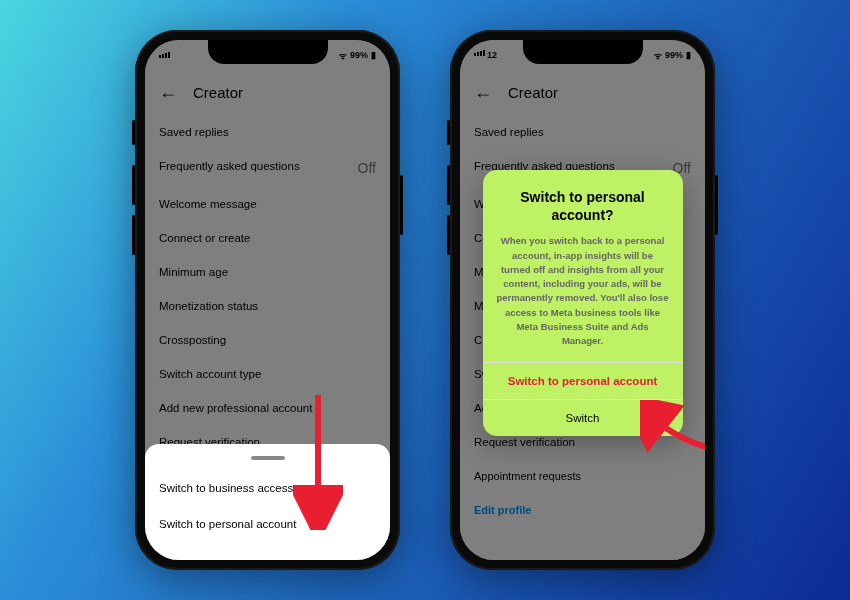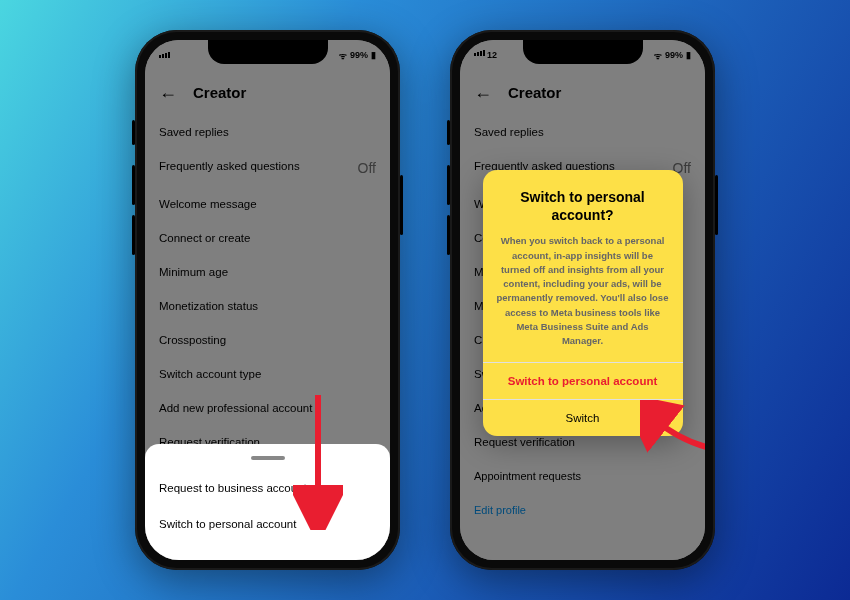--- a/index.html
+++ b/index.html
@@ -18,42 +18,42 @@
     .status-left { display: flex; gap: 2px; align-items: flex-start; }
     .status-right { display: flex; gap: 3px; align-items: center; }
     .sig-bars { display: flex; gap: 1px; align-items: flex-end; }
     .sig-bars span { width: 2px; background: currentColor; }
     .sig-bars span:nth-child(1){height:3px} .sig-bars span:nth-child(2){height:4px} .sig-bars span:nth-child(3){height:5px} .sig-bars span:nth-child(4){height:6px}
     
     .dim-overlay { position: absolute; inset: 0; background: rgba(0,0,0,0.5); z-index: 20; }
     .content { position: absolute; inset: 0; padding-top: 34px; }
     .header { display: flex; align-items: center; padding: 8px 14px 12px; gap: 16px; }
     .back-arrow { font-size: 18px; font-weight: 600; }
-    .title { font-size: 15px; font-weight: 700; }
+    .title { font-size: 15px; font-weight: 400; }
     .menu-list { padding: 0 14px; }
     .menu-item { display: flex; justify-content: space-between; padding: 11px 0; font-size: 11.5px; color: #000; }
     .menu-item .val { color: #777; font-size: 14px; }
     
     .bottom-sheet { position: absolute; bottom: 0; left: 0; right: 0; background: #fff; border-radius: 14px 14px 0 0; z-index: 30; padding: 8px 0 18px; }
     .sheet-handle { width: 34px; height: 4px; background: #888; border-radius: 2px; margin: 4px auto 10px; }
     .sheet-item { padding: 12px 14px; font-size: 11.5px; color: #000; }
     
-    .modal { position: absolute; top: 130px; left: 50%; transform: translateX(-50%); width: 200px; background: #fde047; border-radius: 14px; z-index: 30; overflow: hidden; box-shadow: 0 8px 30px rgba(0,0,0,0.3); }
+    .modal { position: absolute; top: 130px; left: 50%; transform: translateX(-50%); width: 200px; background: #bef264; border-radius: 14px; z-index: 30; overflow: hidden; box-shadow: 0 8px 30px rgba(0,0,0,0.3); }
     .modal-body { padding: 18px 14px 14px; text-align: center; }
     .modal-title { font-size: 14px; font-weight: 700; line-height: 1.3; margin-bottom: 10px; }
     .modal-text { font-size: 9.5px; color: #666; line-height: 1.5; font-weight: bold; }
     .modal-btn { border-top: 1px solid #e0e0e0; padding: 12px; text-align: center; font-size: 11.5px; }
     .modal-btn.danger { color: #e91e30; font-weight: 700; }
     .modal-btn.cancel { color: #000; font-weight: 400; }
     
     .red-arrow { position: absolute; z-index: 40; }
     
     .extra-items { padding: 0 14px; }
     .extra-items .menu-item { font-size: 11px; }
-    .link-blue { color: #0095f6; }
+    .link-blue { color: #0095f6; font-weight: bold; }
   </style>
 </head>
 <body>
 
 <div class="phone-frame">
   <div class="phone-btn left1"></div>
   <div class="phone-btn left2"></div>
   <div class="phone-btn left3"></div>
   <div class="phone-btn right1"></div>
   <div class="screen">
@@ -120,21 +120,21 @@
             <span>Request verification</span>
             <span class="val"></span>
           </div>
       </div>
     </div>
 
     <div class="dim-overlay"></div>
 
     <div class="bottom-sheet">
       <div class="sheet-handle"></div>
-      <div class="sheet-item">Request to business account</div>
+      <div class="sheet-item">Switch to business access</div>
       <div class="sheet-item">Switch to personal account</div>
     </div>
 
     <svg class="red-arrow" style="top:350px; left:148px;" width="50" height="140" viewBox="0 0 50 140">
       <defs>
           <marker id="ah1" markerWidth="10" markerHeight="10" refX="5" refY="5" orient="auto">
             <path d="M0,0 L10,5 L0,10 Z" fill="#e91e30"></path>
           </marker>
         </defs>
       <path d="M25,5 L25,125" stroke="#e91e30" stroke-width="6" fill="none" marker-end="url(#ah1)"></path>

